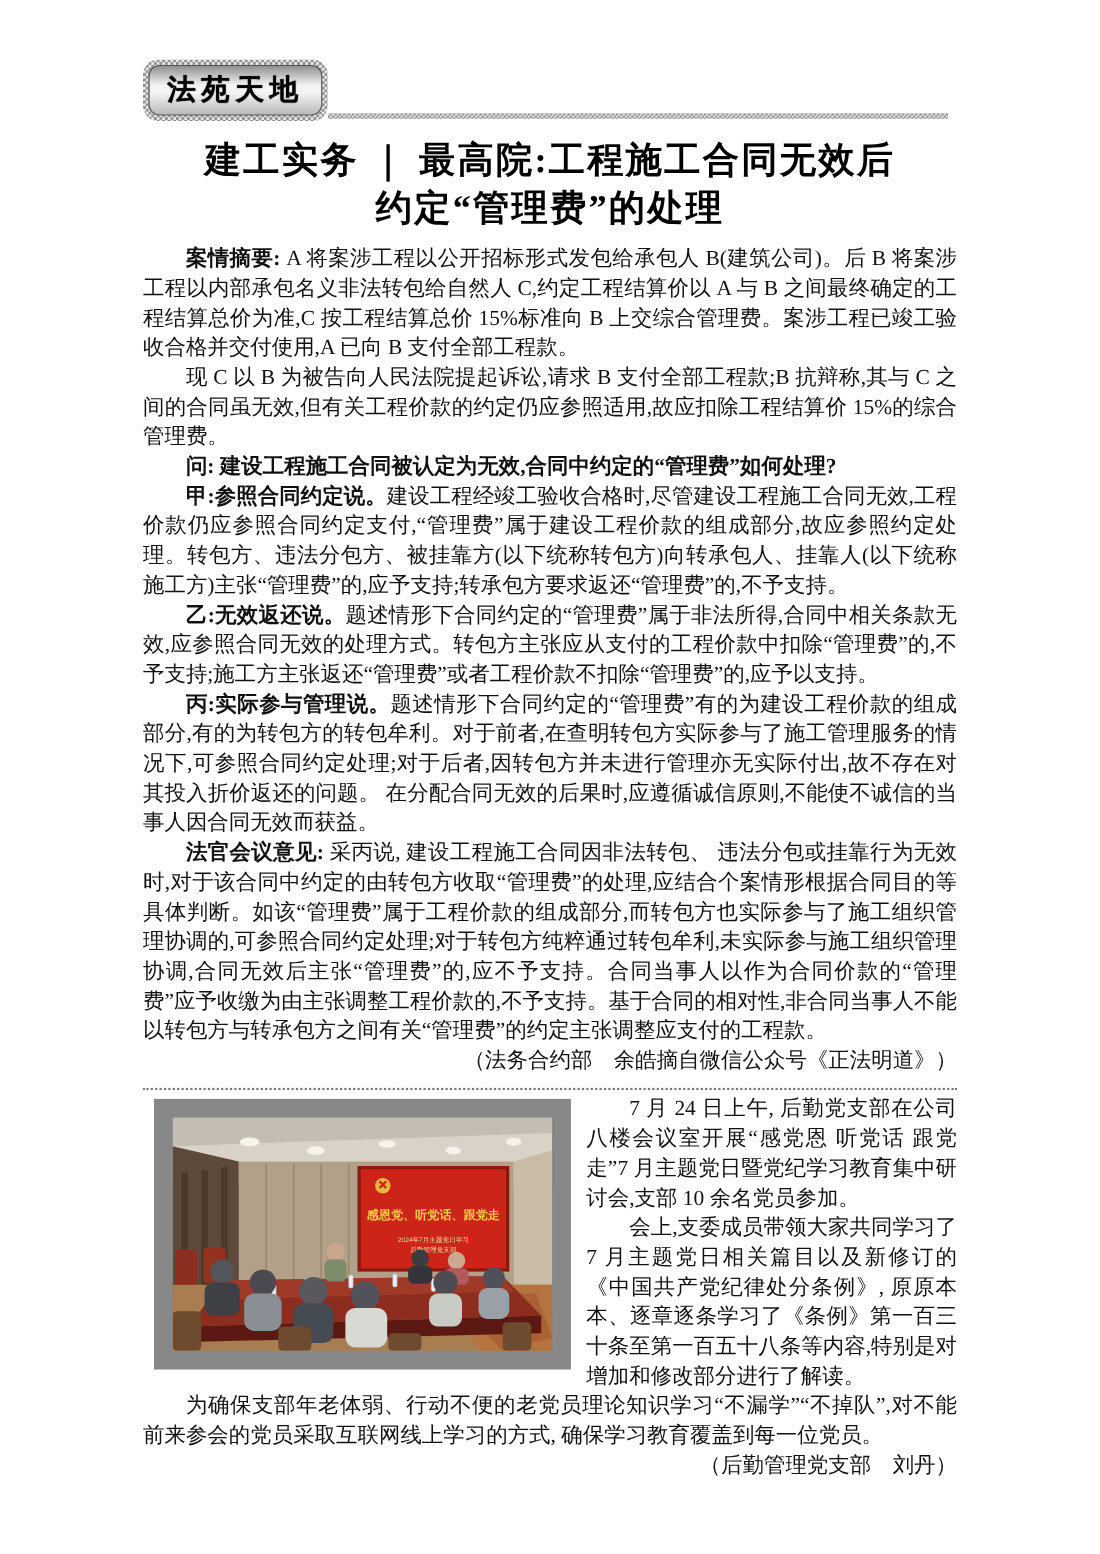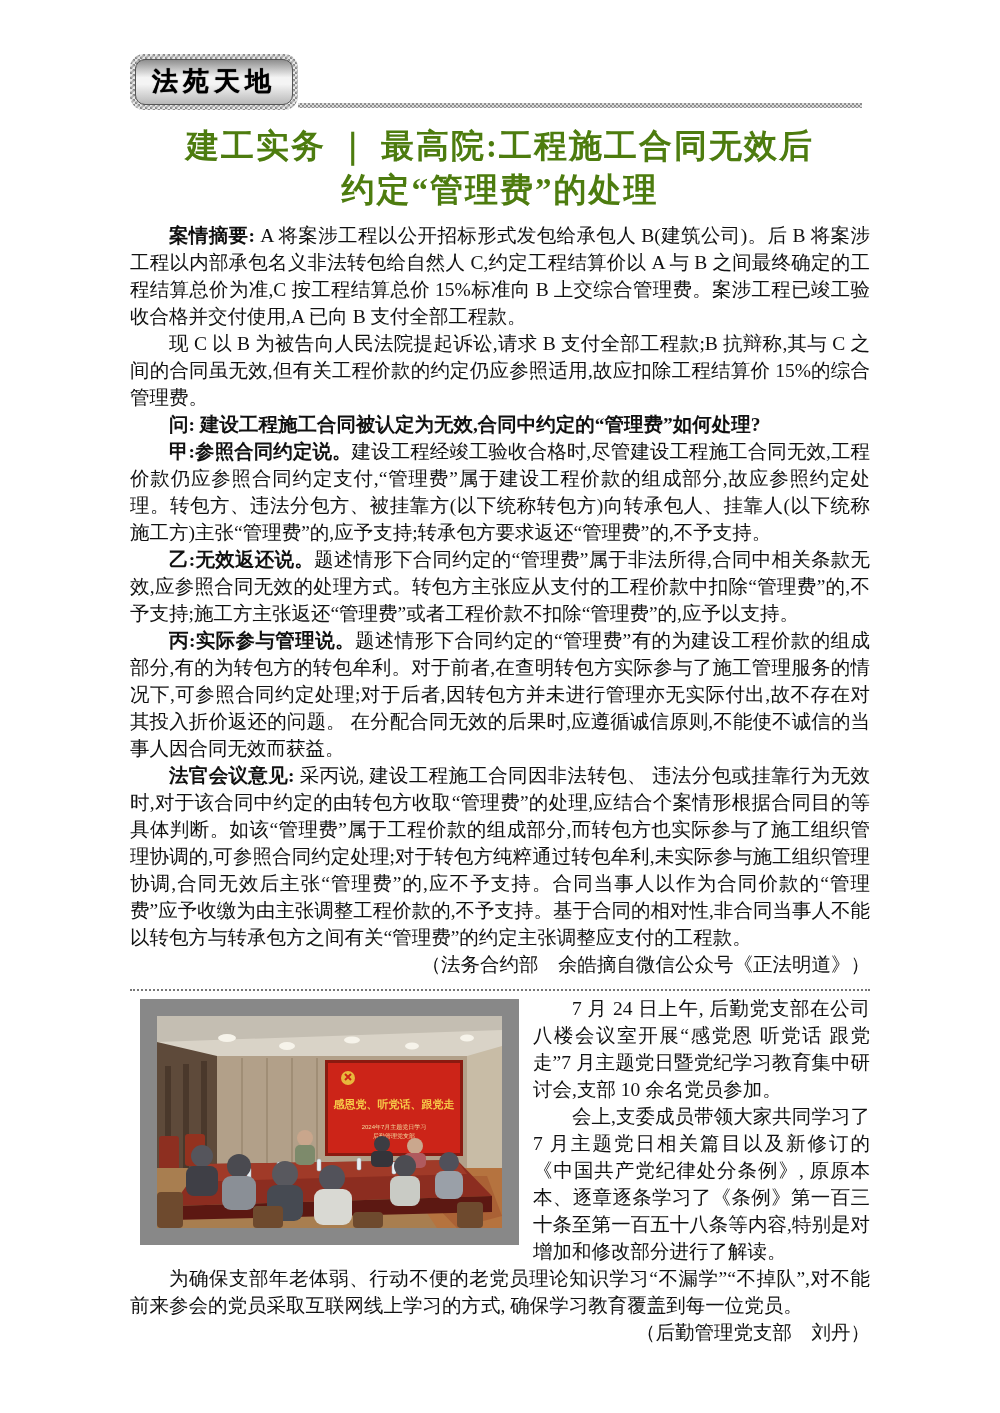--- a/index.html
+++ b/index.html
@@ -43,21 +43,21 @@
   .header-line{
     flex:1;height:5px;margin-bottom:2px;margin-right:8px;
     background-image:
       linear-gradient(45deg,#8f8f8f 25%,transparent 25%,transparent 75%,#8f8f8f 75%),
       linear-gradient(45deg,#8f8f8f 25%,transparent 25%,transparent 75%,#8f8f8f 75%);
     background-size:4px 4px;background-position:0 0,2px 2px;
     background-color:#ddd;
   }
   
   .art-title{
-    text-align:center;font-weight:bold;color:#4d7c0f;
+    text-align:center;font-weight:bold;color:#000000;
     font-family:"Liberation Serif","DejaVu Serif",serif;
   }
   .title1{margin-top:14px;font-size:33px;line-height:44px;letter-spacing:2px;}
   .title2{margin-top:6px;font-size:31px;line-height:37px;letter-spacing:2px;}
   
   .body-text{font-size:19.5px;line-height:27px;text-align:justify;}
   .body-text p{margin:0;text-indent:2em;}
   .lead{font-weight:bold;}
   .bold-para{font-weight:bold;}
   .byline{text-align:right;text-indent:0 !important;}

